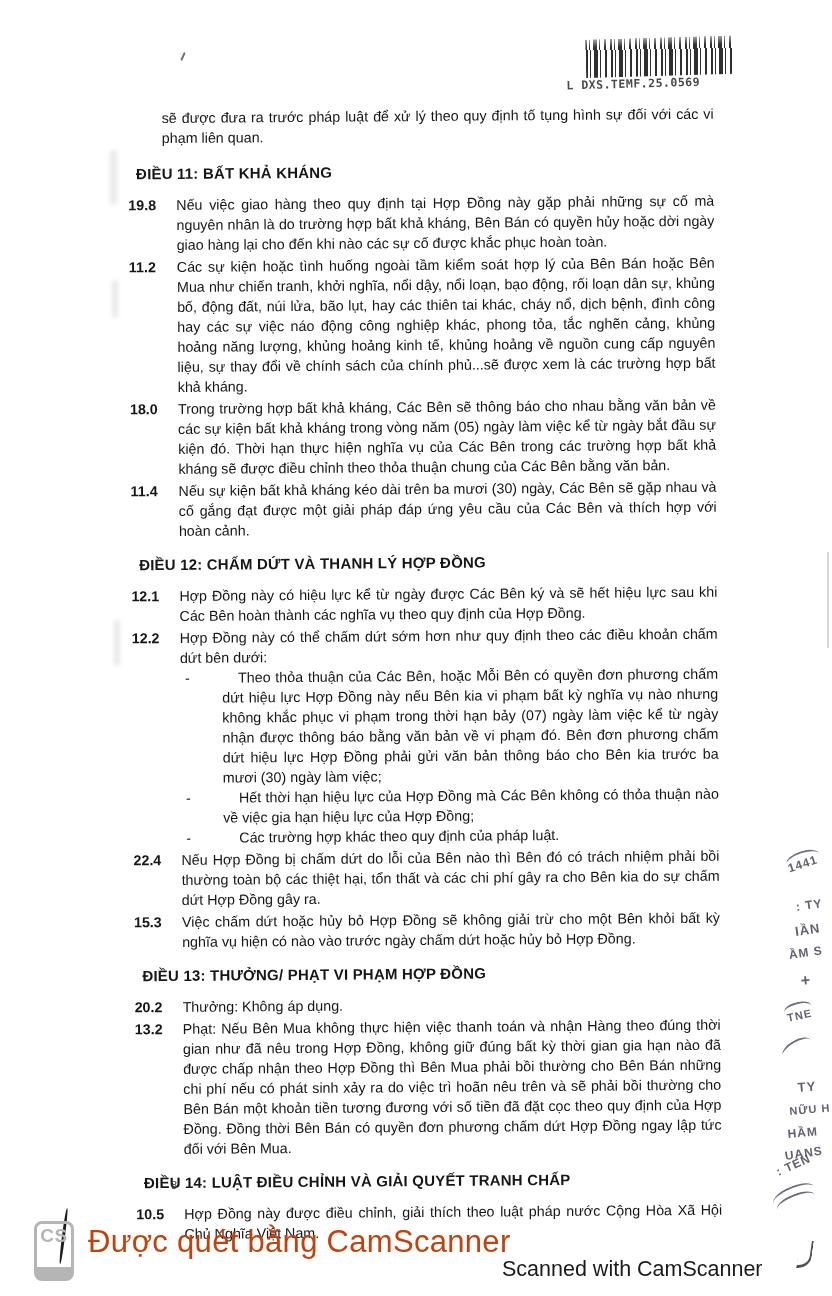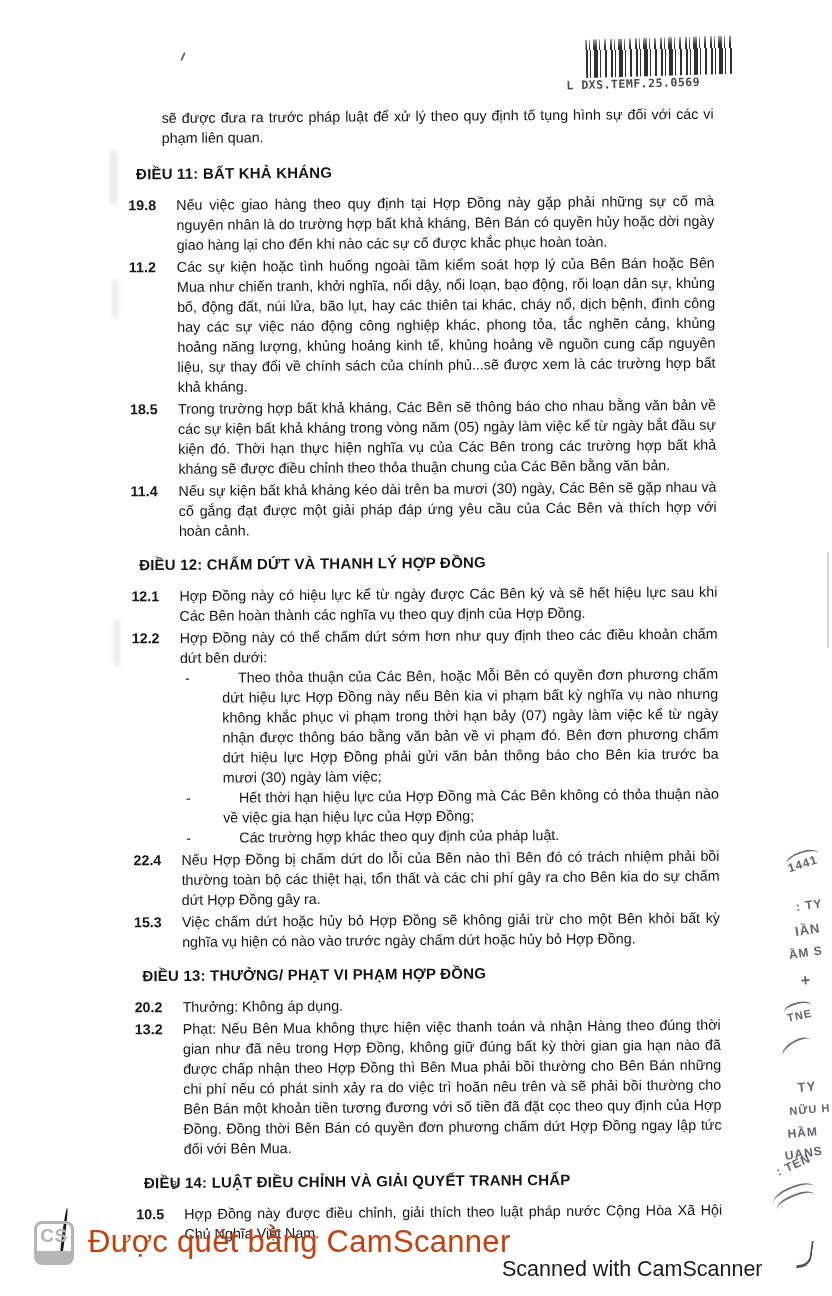--- a/index.html
+++ b/index.html
@@ -70,21 +70,21 @@
     border-right:2.5px solid #333;border-bottom:3px solid #333;
     border-bottom-right-radius:14px;transform:rotate(8deg);opacity:.85;
   }
   .tick-mark{
     position:absolute;left:182px;top:52px;width:2px;height:9px;
     background:#4a4a4a;transform:rotate(24deg);border-radius:2px;opacity:.8;
   }
   
   .page-num{position:absolute;left:171px;top:1179px;font-size:11px;color:#3a3a3a;}
   .cs-logo{
-    position:absolute;left:34px;top:1221px;width:40px;height:44px;
+    position:absolute;left:34px;top:1221px;width:40px;height:60px;
     border:3.5px solid #b5b5b5;border-radius:8px;box-sizing:border-box;
     color:#b5b5b5;font-weight:bold;font-size:19px;text-align:center;
   }
   .cs-logo .cs-txt{display:block;margin-top:1px;letter-spacing:0.5px;}
   .cs-logo .cs-bar{
     position:absolute;left:0;right:0;bottom:0;height:11px;
     background:#b5b5b5;border-radius:0 0 3px 3px;
   }
   .wm-vi{
     position:absolute;left:88px;top:1224px;
@@ -121,21 +121,21 @@
     <div class="bullets"></div>
   </div>
 
   <div class="item">
     <span class="num">11.2</span>
     <span class="txt">Các sự kiện hoặc tình huống ngoài tầm kiểm soát hợp lý của Bên Bán hoặc Bên Mua như chiến tranh, khởi nghĩa, nổi dậy, nổi loạn, bạo động, rối loạn dân sự, khủng bố, động đất, núi lửa, bão lụt, hay các thiên tai khác, cháy nổ, dịch bệnh, đình công hay các sự việc náo động công nghiệp khác, phong tỏa, tắc nghẽn cảng, khủng hoảng năng lượng, khủng hoảng kinh tế, khủng hoảng về nguồn cung cấp nguyên liệu, sự thay đổi về chính sách của chính phủ...sẽ được xem là các trường hợp bất khả kháng.</span>
     <div class="bullets"></div>
   </div>
 
   <div class="item">
-    <span class="num">18.5</span>
+    <span class="num">18.0</span>
     <span class="txt">Trong trường hợp bất khả kháng, Các Bên sẽ thông báo cho nhau bằng văn bản về các sự kiện bất khả kháng trong vòng năm (05) ngày làm việc kể từ ngày bắt đầu sự kiện đó. Thời hạn thực hiện nghĩa vụ của Các Bên trong các trường hợp bất khả kháng sẽ được điều chỉnh theo thỏa thuận chung của Các Bên bằng văn bản.</span>
     <div class="bullets"></div>
   </div>
 
   <div class="item">
     <span class="num">11.4</span>
     <span class="txt">Nếu sự kiện bất khả kháng kéo dài trên ba mươi (30) ngày, Các Bên sẽ gặp nhau và cố gắng đạt được một giải pháp đáp ứng yêu cầu của Các Bên và thích hợp với hoàn cảnh.</span>
     <div class="bullets"></div>
   </div>
 </div>

